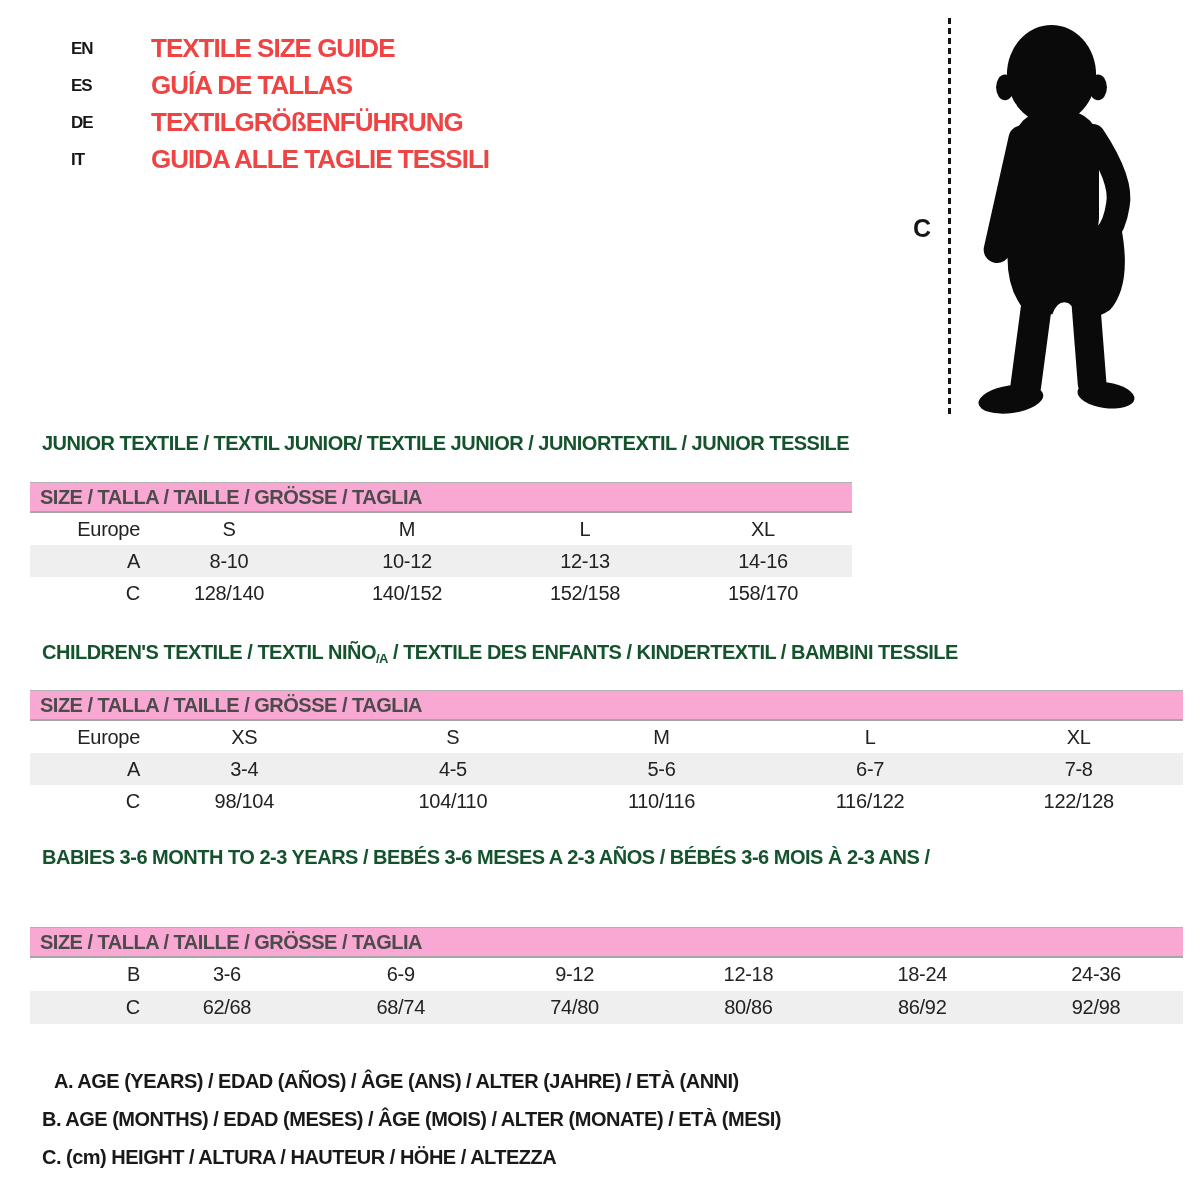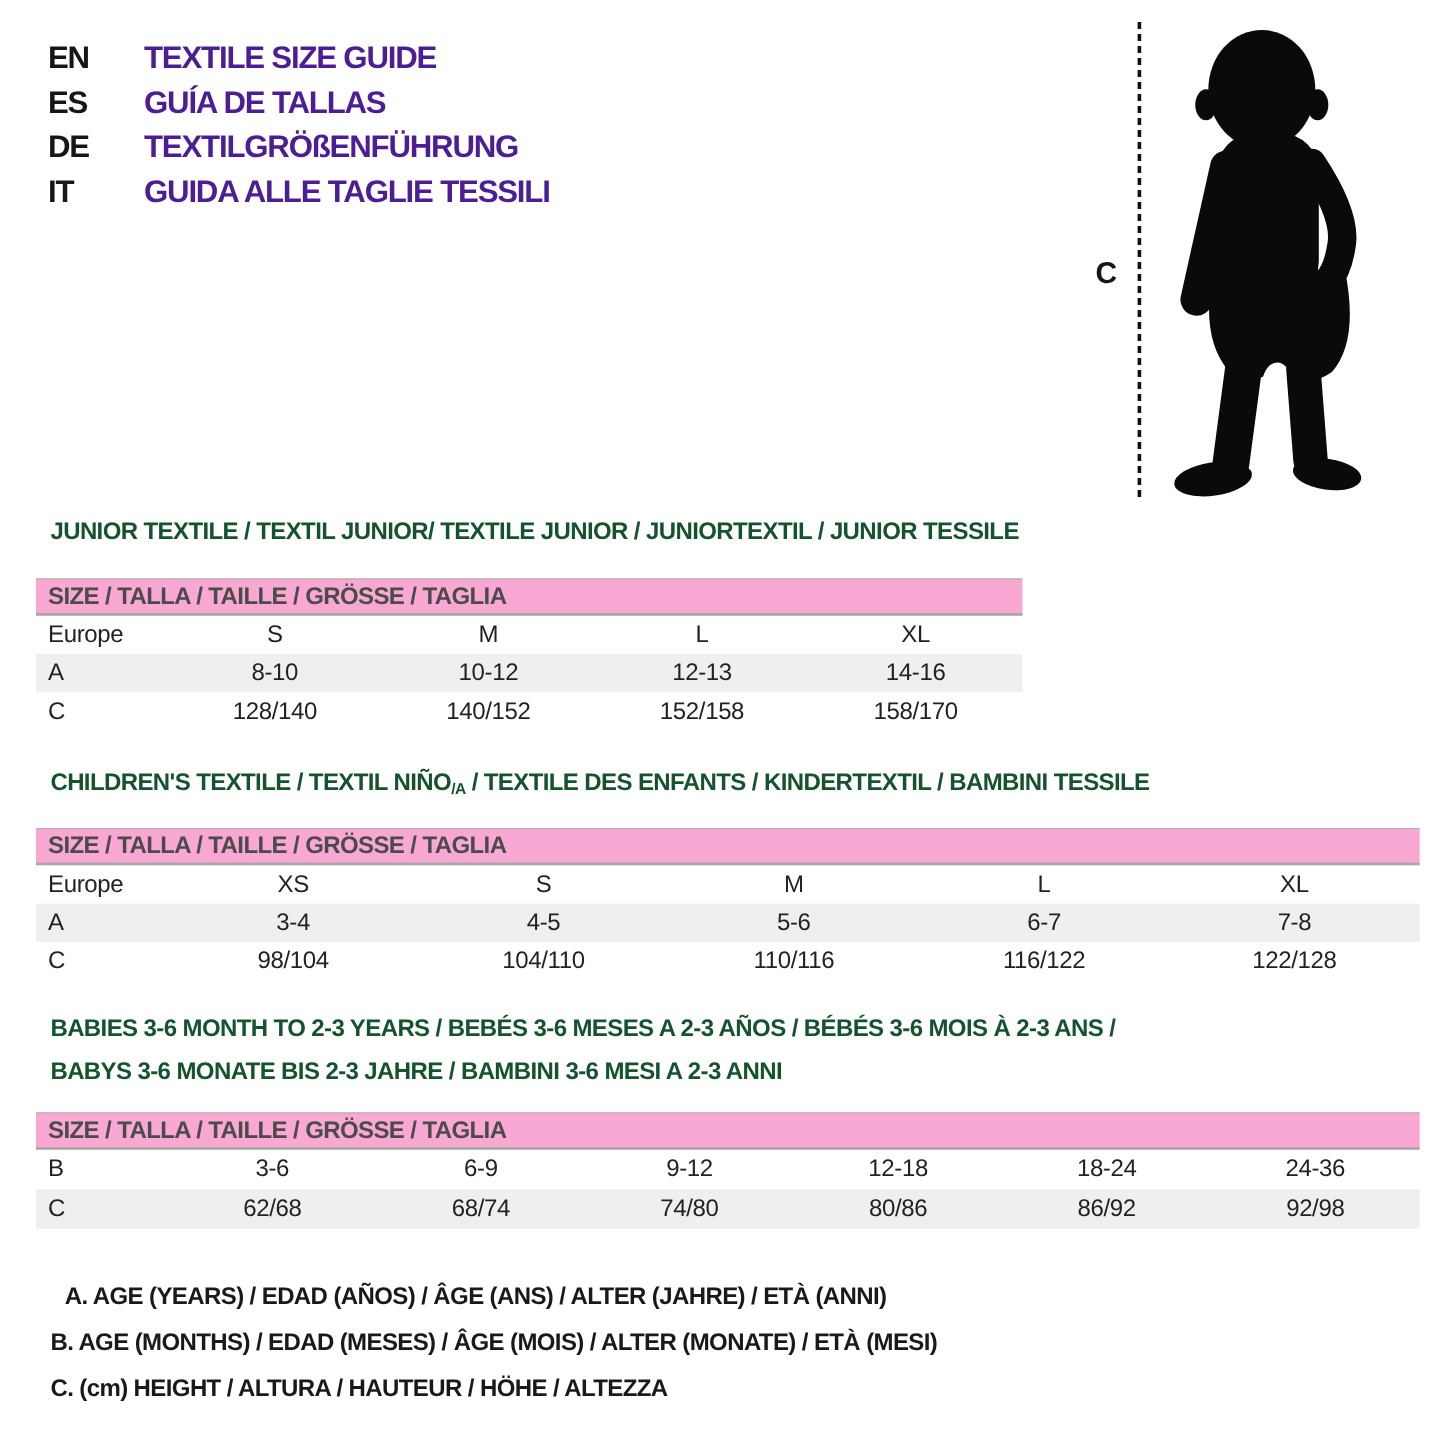--- a/index.html
+++ b/index.html
@@ -8,24 +8,24 @@
     width:1200px;height:1200px;
     background:#ffffff;
     font-family:"Liberation Sans", sans-serif;
     color:#1d1d1d;
     overflow:hidden;
   }
   
   .lang-list{position:absolute;left:40px;top:30px;}
   .lang-row{display:flex;height:37px;align-items:center;}
   .lang-code{
-    width:80px;font-size:26px;font-weight:700;letter-spacing:-1px;color:#161616;
+    width:80px;font-size:17px;font-weight:700;letter-spacing:-1px;color:#161616;margin-left:31px;
   }
   .lang-title{
-    font-size:26px;font-weight:700;letter-spacing:-1px;color:#4c1d95;white-space:nowrap;
+    font-size:26px;font-weight:700;letter-spacing:-1px;color:#ef4444;white-space:nowrap;
   }
   
   .measure-line{
     position:absolute;left:948px;top:18px;width:3px;height:399px;
     background:repeating-linear-gradient(to bottom,#121212 0 6px,transparent 6px 10px);
   }
   .measure-label{
     position:absolute;left:908px;top:214px;width:28px;
     font-size:25px;font-weight:700;text-align:center;color:#161616;
   }
@@ -44,21 +44,21 @@
     font-size:20px;font-weight:700;letter-spacing:-0.5px;color:#4b4b4b;
   }
   .trow{
     position:absolute;left:30px;height:32px;display:grid;align-items:center;
     font-size:20px;letter-spacing:-0.3px;color:#222222;
   }
   .t-four{grid-template-columns:110px repeat(4,1fr);}
   .t-five{grid-template-columns:110px repeat(5,1fr);}
   .t-six{grid-template-columns:110px repeat(6,1fr);}
   .cell{text-align:center;white-space:nowrap;}
-  .cell.first{text-align:left;padding-left:10px;}
+  .cell.first{text-align:right;padding-left:10px;}
   .row-alt{background:#efefef;}
   
   .legend-line{
     position:absolute;left:42px;
     font-size:20px;font-weight:700;letter-spacing:-0.5px;color:#191919;white-space:nowrap;
   }
 </style>
 </head>
 <body>
 
@@ -152,21 +152,20 @@
   <div class="trow t-five" style="top:785px;width:1153px;">
     <div class="cell first">C</div>
     <div class="cell">98/104</div>
     <div class="cell">104/110</div>
     <div class="cell">110/116</div>
     <div class="cell">116/122</div>
     <div class="cell">122/128</div>
   </div>
 
   <div class="section-title" style="top:846px;">BABIES 3-6 MONTH TO 2-3 YEARS / BEBÉS 3-6 MESES A 2-3 AÑOS / BÉBÉS 3-6 MOIS À 2-3 ANS /</div>
-  <div class="section-title" style="top:882px;">BABYS 3-6 MONATE BIS 2-3 JAHRE / BAMBINI 3-6 MESI A 2-3 ANNI</div>
 
   <div class="size-bar" style="top:927px;width:1153px;">SIZE / TALLA / TAILLE / GRÖSSE / TAGLIA</div>
 
   <div class="trow t-six" style="top:958px;width:1153px;height:33px;">
     <div class="cell first">B</div>
     <div class="cell">3-6</div>
     <div class="cell">6-9</div>
     <div class="cell">9-12</div>
     <div class="cell">12-18</div>
     <div class="cell">18-24</div>

